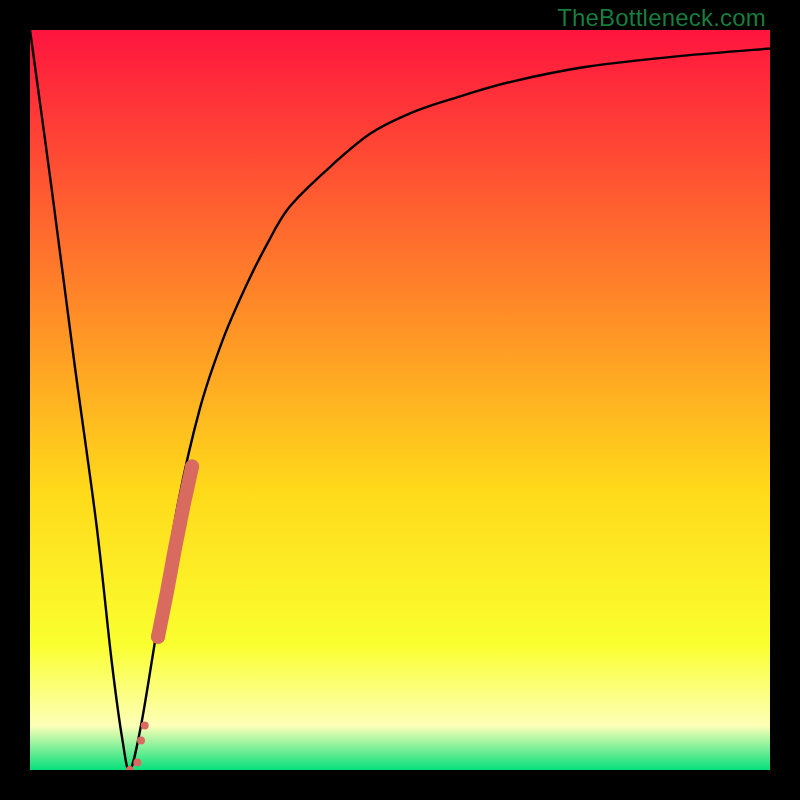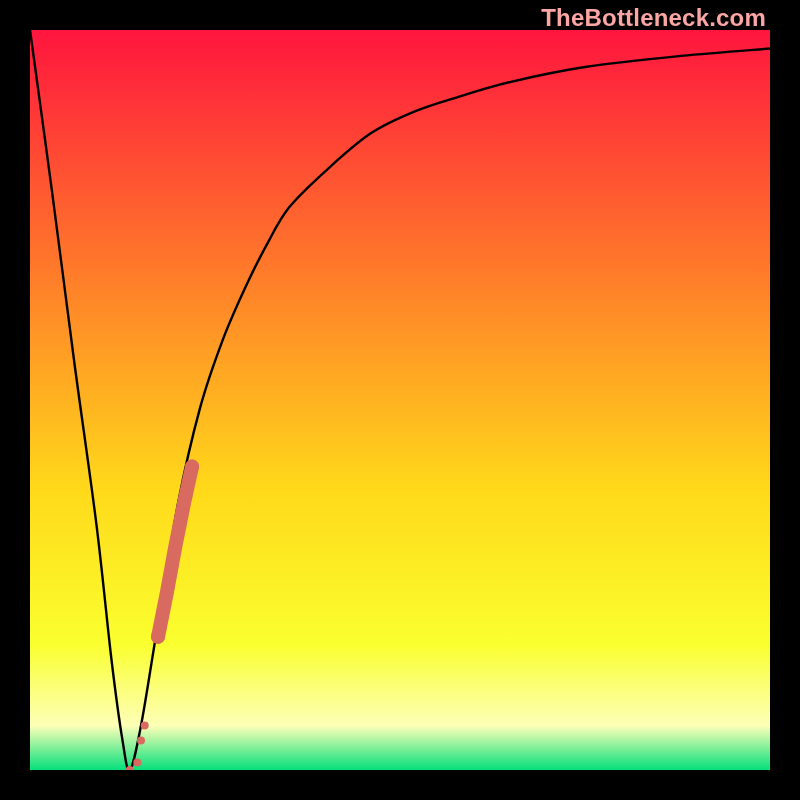--- a/index.html
+++ b/index.html
@@ -22,23 +22,23 @@
     left: 30px;
     top: 30px;
     width: 740px;
     height: 740px;
     overflow: hidden;
   }
   .watermark {
     position: absolute;
     top: 4px;
     right: 34px;
-    color: #fca5a5;
+    color: #15803d;
     font-size: 24px;
-    font-weight: 700;
+    font-weight: 400;
     letter-spacing: 0.2px;
     font-family: Arial, Helvetica, sans-serif;
     white-space: nowrap;
   }
   svg { display: block; }
 </style>
 </head>
 <body>
 
 <div class="frame">

